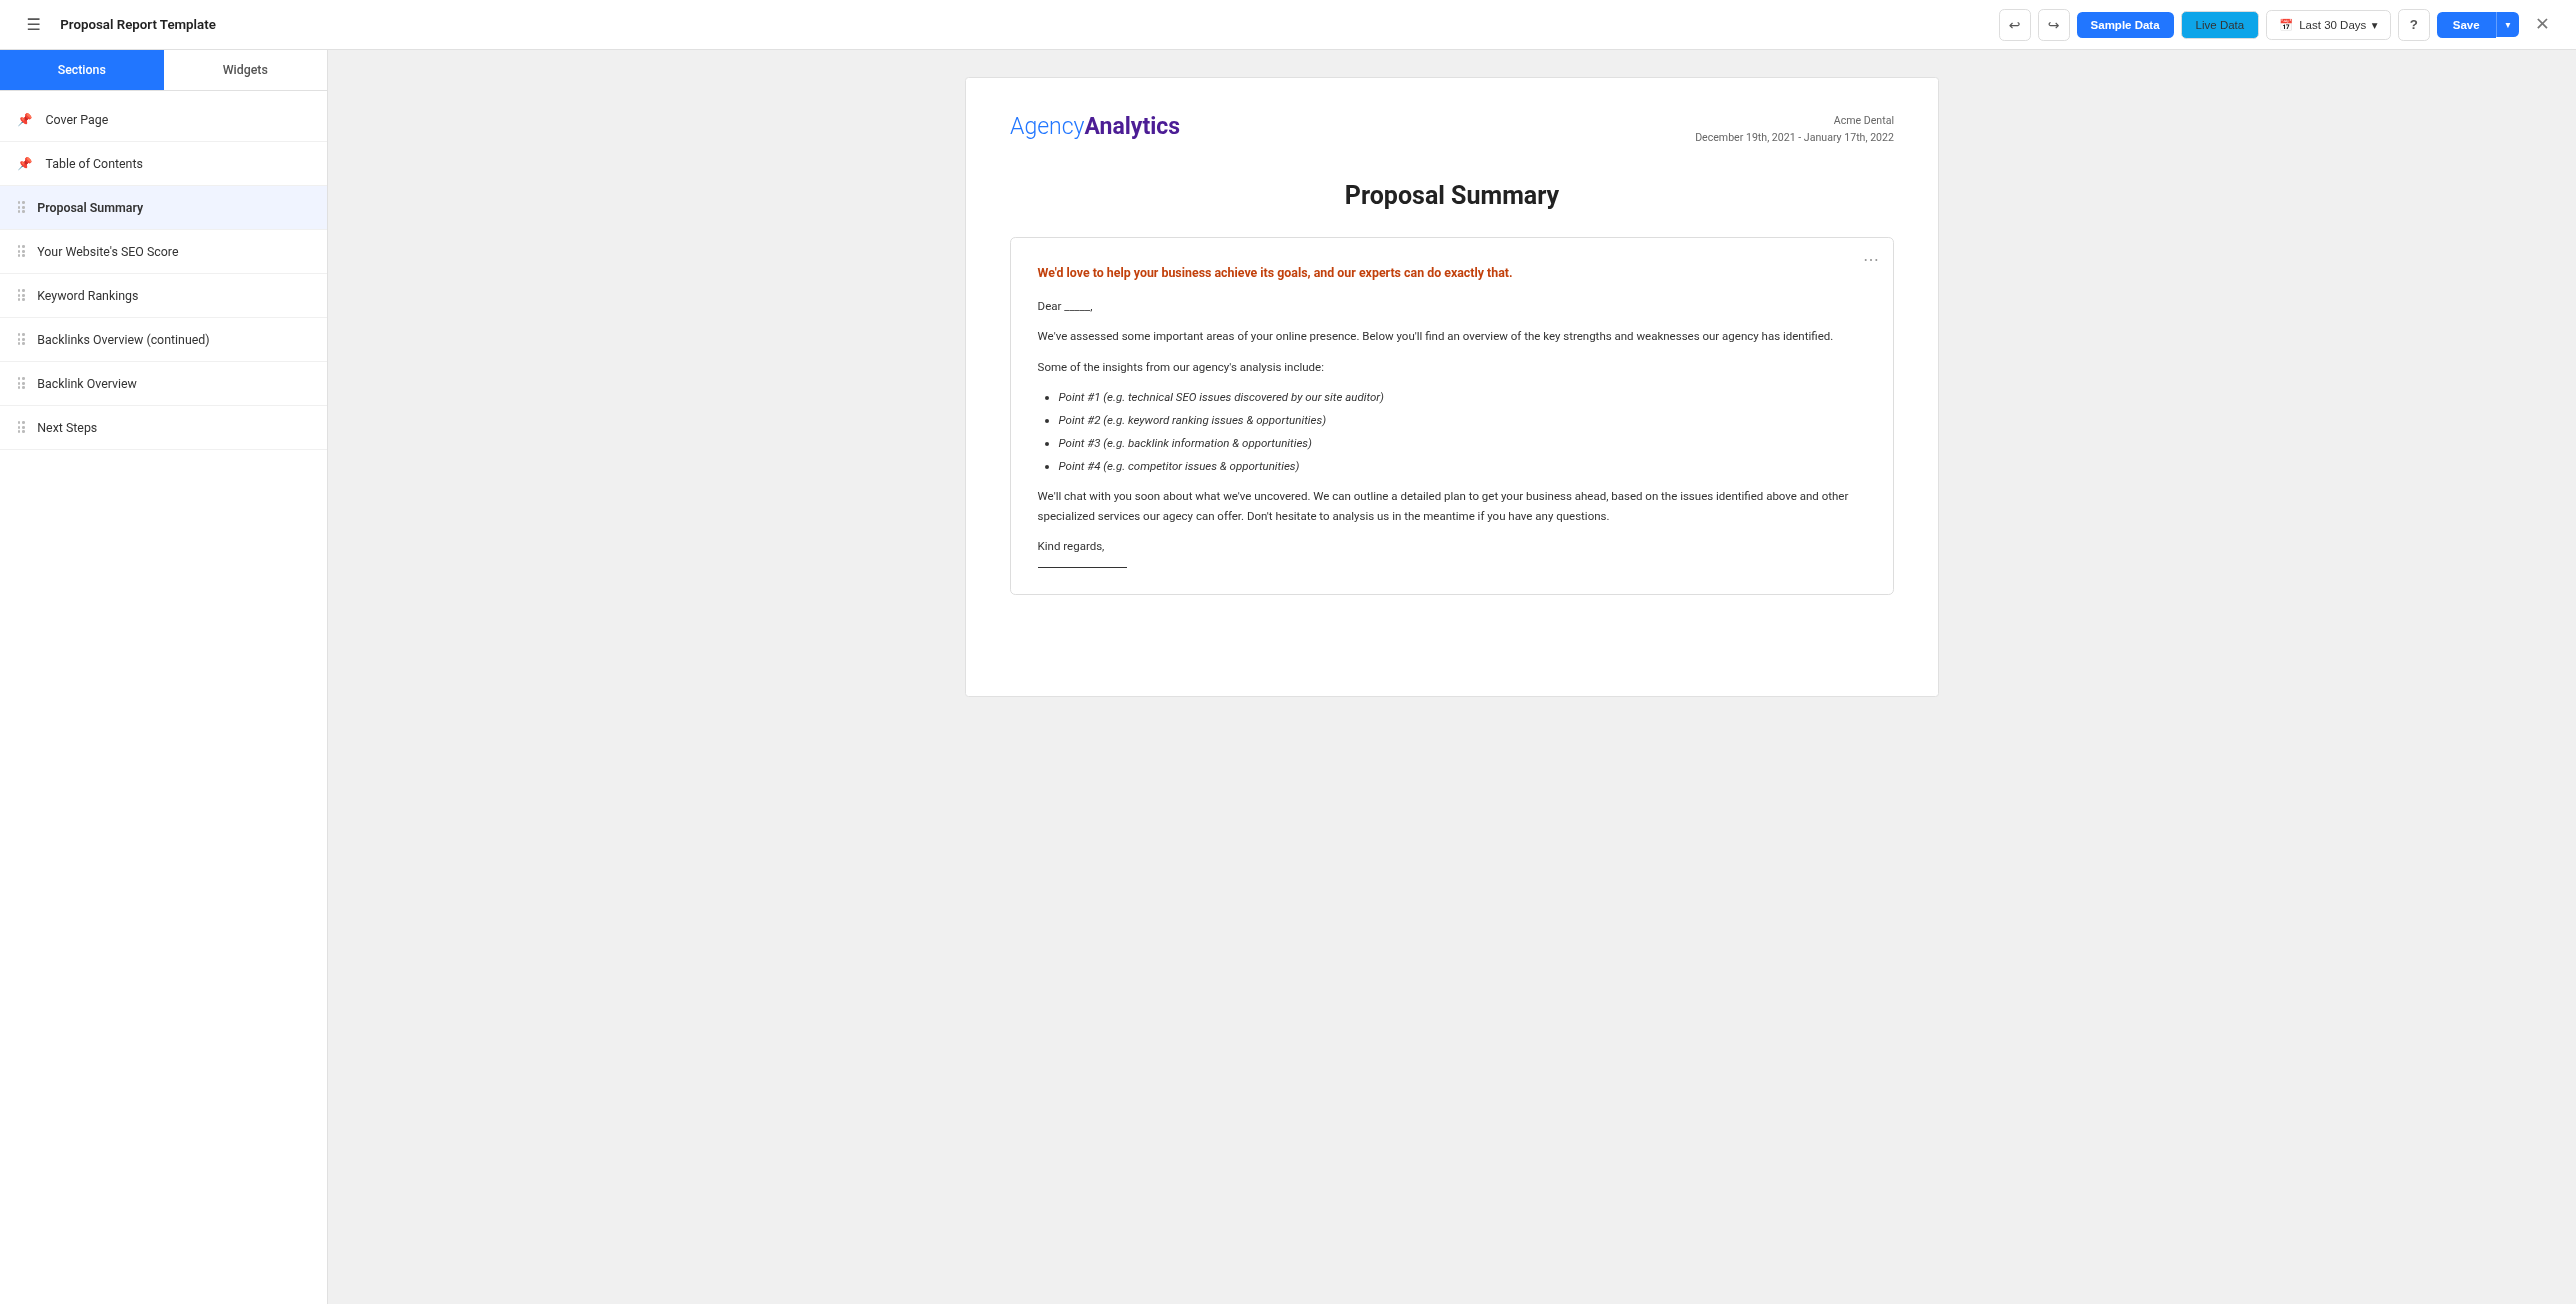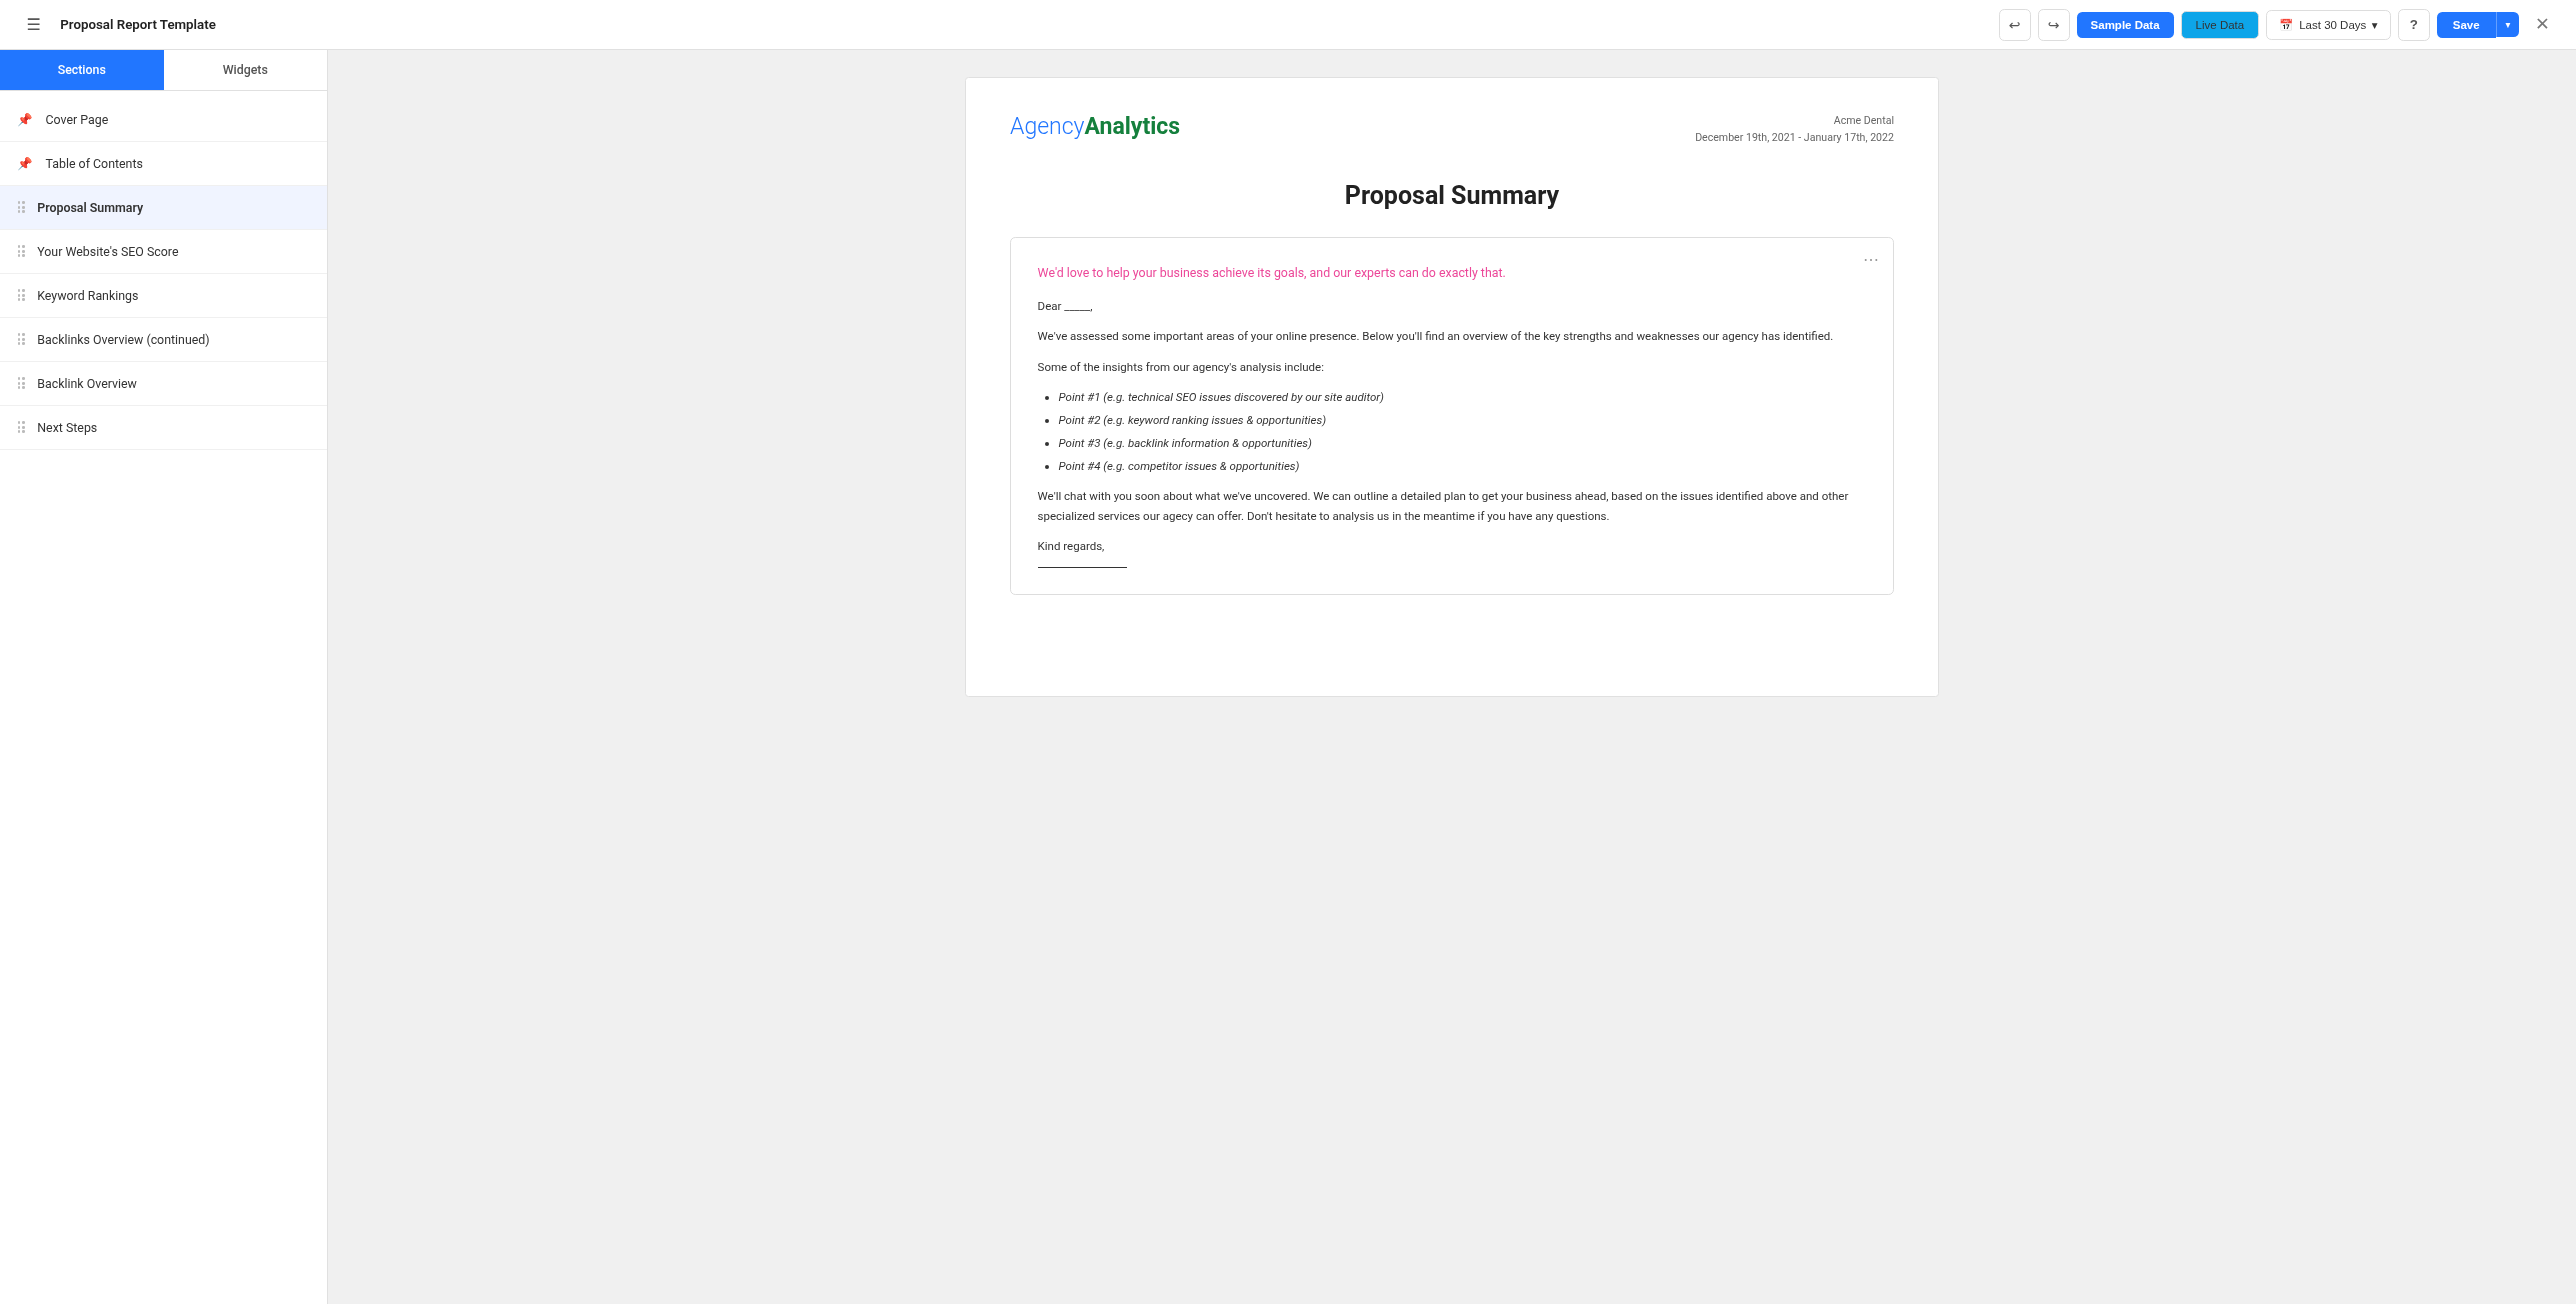--- a/index.html
+++ b/index.html
@@ -87,32 +87,32 @@
     .report-page {
       background: #fff; max-width: 974px; margin: 0 auto;
       border: 0.9px solid #e0e0e0; border-radius: 3.5px; padding: 35px 44px;
       min-height: 620px;
     }
 
     
     .report-header { display: flex; justify-content: space-between; align-items: flex-start; margin-bottom: 35px; }
     .brand-logo { font-size: 23px; font-weight: 300; }
     .brand-logo .agency { color: #2176ff; }
-    .brand-logo .analytics { color: #15803d; font-weight: 700; }
+    .brand-logo .analytics { color: #4c1d95; font-weight: 700; }
     .report-meta { text-align: right; font-size: 10.6px; color: #666; line-height: 1.6; }
 
     
     .report-title { text-align: center; font-size: 25px; font-weight: 700; color: #222; margin-bottom: 26.6px; }
 
     
     .proposal-card {
       border: 0.9px solid #ddd; border-radius: 5.3px; padding: 26.6px;
       position: relative;
     }
-    .proposal-card-header { font-size: 12.4px; font-weight: 400; color: #ec4899; margin-bottom: 17.7px; }
+    .proposal-card-header { font-size: 12.4px; font-weight: 700; color: #c2410c; margin-bottom: 17.7px; }
     .proposal-card-menu {
       position: absolute; top: 12.4px; right: 14px; color: #999; font-size: 16px; cursor: pointer;
     }
     .proposal-body { font-size: 11.5px; color: #333; line-height: 1.7; }
     .proposal-body p { margin-bottom: 10.6px; }
     .proposal-body ul { margin: 7px 0 10.6px 21px; }
     .proposal-body li { margin-bottom: 3.5px; font-style: italic; }
     .signature-line { border-bottom: 0.9px solid #333; width: 89px; margin-top: 5.3px; }
   </style>
 </head>

